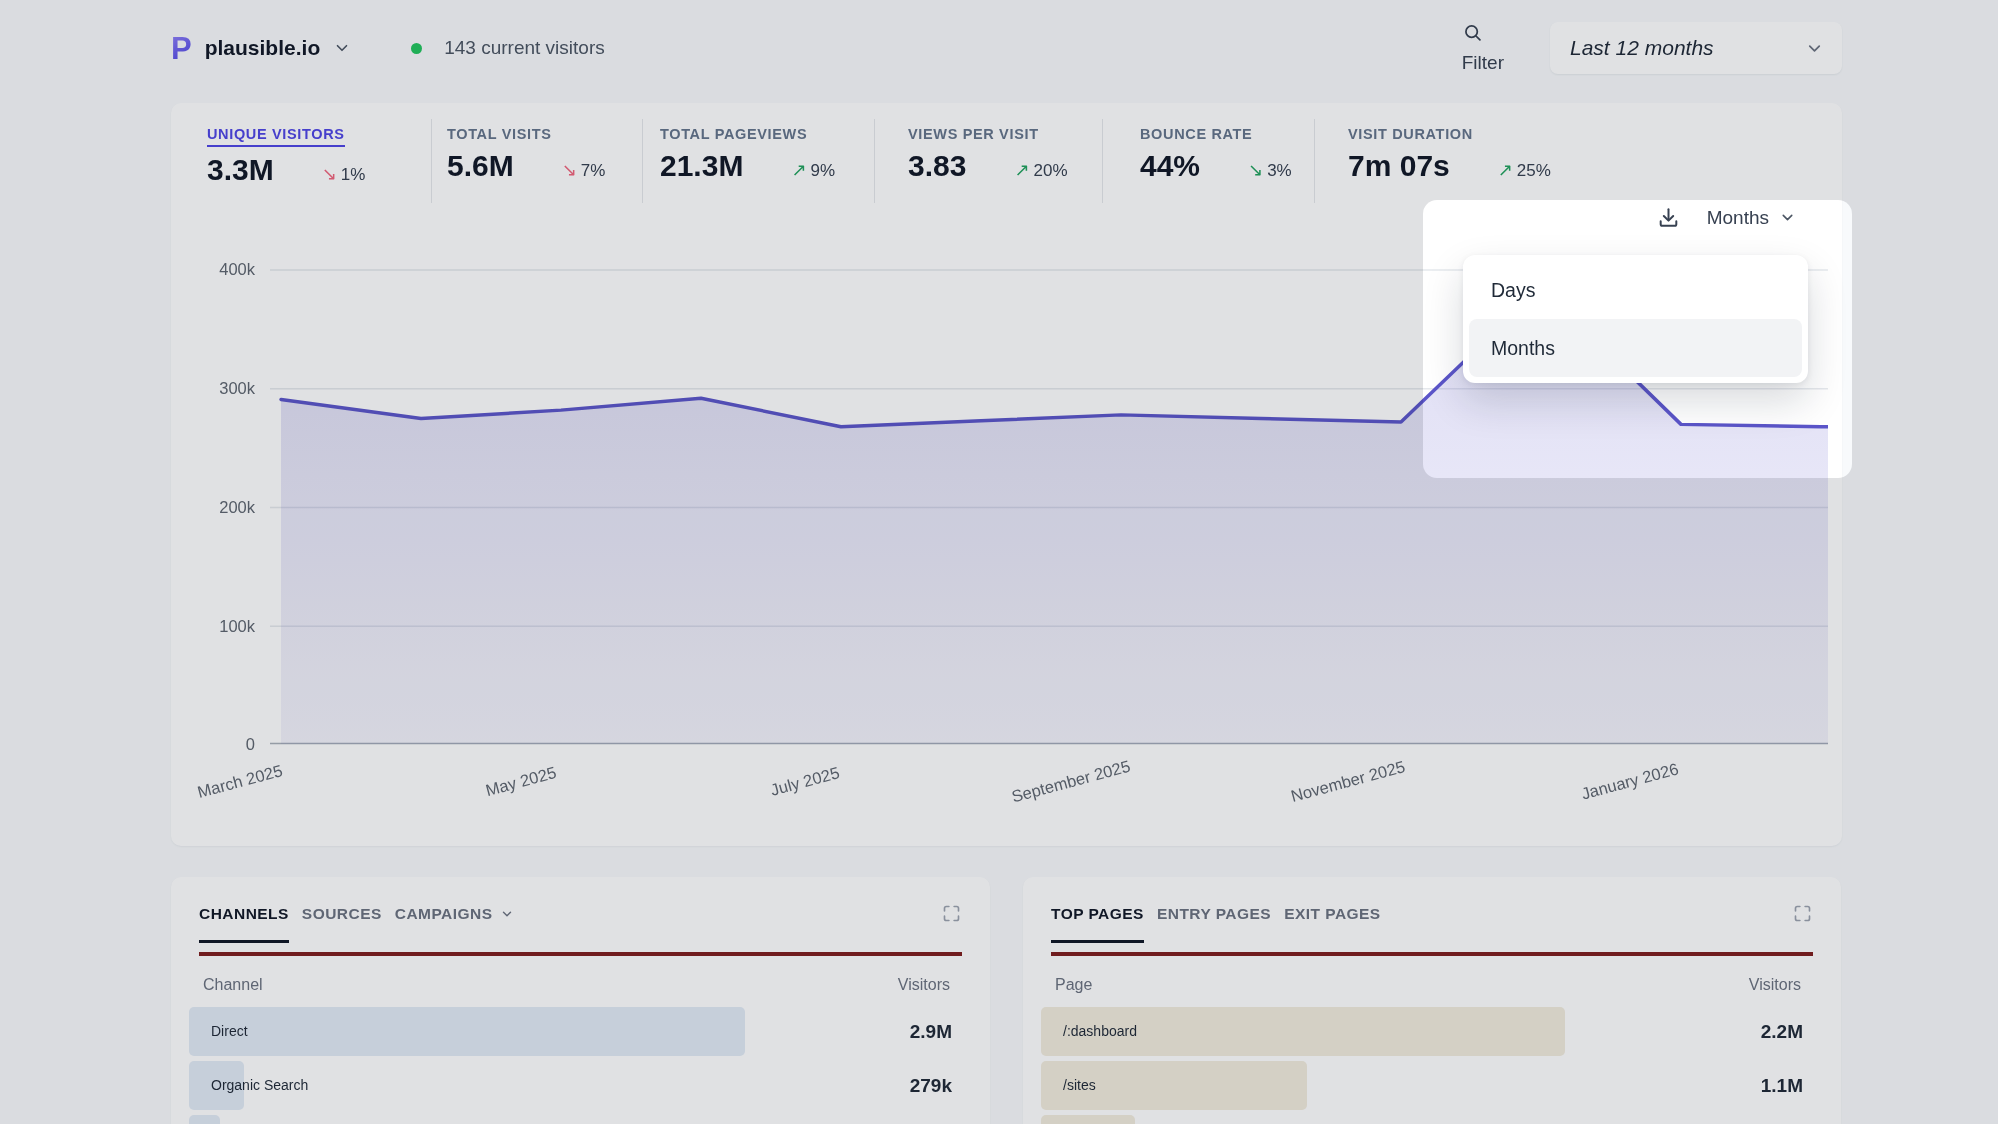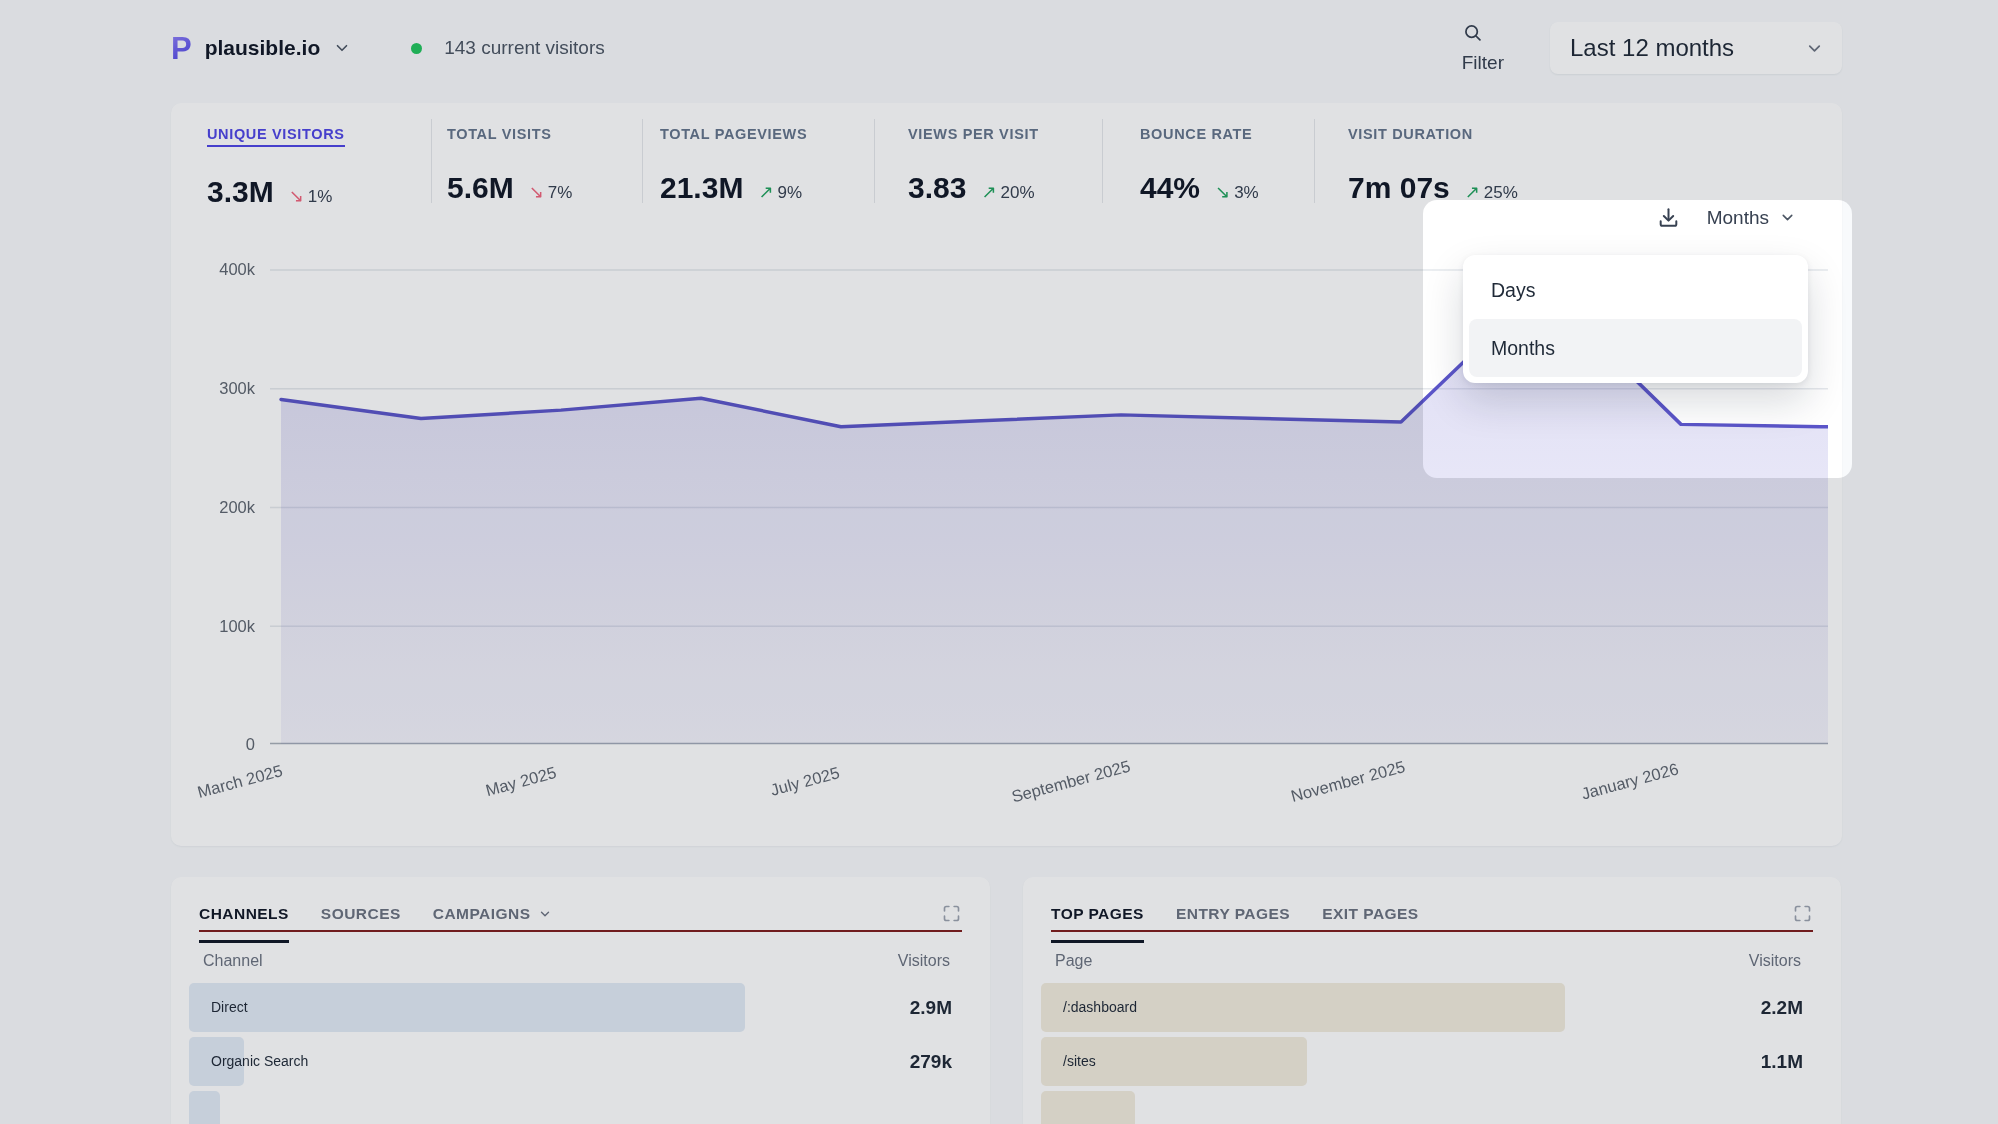--- a/index.html
+++ b/index.html
@@ -15,34 +15,34 @@
   .site-title { margin-left:13px; font-size:21px; font-weight:700; color:#111827; }
   .mini-chev { margin-left:13px; color:#4b5563; display:flex; }
   .live { margin-left:60px; display:flex; align-items:center; gap:22px; }
   .live-dot { width:11px; height:11px; border-radius:50%; background:#22c55e; }
   .live-text { font-size:19px; color:#4b5563; }
   .spacer { flex:1; }
   .filter-btn { display:flex; align-items:flex-start; gap:9px; color:#374151; font-size:19px; cursor:pointer;flex-direction:column; }
   .date-btn { margin-left:46px; width:292px; height:52px; background:#ffffff; border-radius:8px;
               box-shadow:0 1px 2px rgba(16,24,40,.07); display:flex; align-items:center;
               justify-content:space-between; padding:0 18px 0 20px; cursor:pointer; }
-  .date-btn .lbl { font-size:24px; font-weight:500; color:#1f2937; }
+  .date-btn .lbl { font-size:21px; font-weight:500; color:#1f2937;font-style:italic; }
   .date-btn .chev { color:#6b7280; display:flex; }
 
   
   .card { position:absolute; background:#ffffff; border-radius:10px; box-shadow:0 1px 2px rgba(16,24,40,.05); }
   .chart-card { left:171px; top:103px; width:1671px; height:743px; }
   .card-left  { left:171px;  top:877px; width:819px; height:320px; padding:26px 28px 0; }
   .card-right { left:1023px; top:877px; width:818px; height:320px; padding:26px 28px 0; }
 
   
   .stat { position:absolute; top:22px; cursor:pointer; }
   .stat-label { display:inline-block; font-size:14.5px; font-weight:700; letter-spacing:.045em; color:#64748b; white-space:nowrap; }
   .stat.active .stat-label { color:#4f46e5; border-bottom:2px solid #4f46e5; padding-bottom:3px; }
-  .stat-valrow { margin-top:28px; display:flex; align-items:baseline; }
+  .stat-valrow { margin-top:6px; display:flex; align-items:baseline;gap:33px; }
   .stat-value { font-size:30px; font-weight:700; color:#111827; white-space:nowrap; }
   .stat-change { margin-left:15px; font-size:17px; font-weight:500; color:#374151; display:flex; align-items:baseline; gap:4px; white-space:nowrap; }
   .arrow { font-size:18px; font-weight:400; }
   .arrow.pos { color:#22a35f; } .arrow.neg { color:#ef647c; }
   .stat-sep { position:absolute; top:16px; width:1px; height:84px; background:#e5e7eb; }
 
   
   .interval { position:absolute; top:102px; right:46px; display:flex; align-items:center; gap:26px; }
   .dl-btn { color:#374151; display:flex; cursor:pointer; }
   .int-sel { display:flex; align-items:center; gap:10px; cursor:pointer; }
@@ -50,21 +50,21 @@
   .int-chev { color:#4b5563; display:flex; }
 
   
   .plot { position:absolute; left:99px; top:127px; width:1558px; height:515px; }
   .ylab { position:absolute; left:18px; width:66px; text-align:right; font-size:16.5px; color:#5f6670; }
   .xlabels { position:absolute; left:0; top:0; width:1998px; height:1124px; pointer-events:none; }
   .xlab { position:absolute; width:190px; text-align:center; font-size:16.5px; color:#5f6670;
           transform:rotate(-15deg); white-space:nowrap; }
 
   
-  .tabs { display:flex; align-items:center; gap:32px; border-bottom:2px solid #7f1d1d; padding-bottom:6px; position:relative; }
+  .tabs { display:flex; align-items:center; gap:13px; border-bottom:4px solid #7f1d1d; padding-bottom:28px; position:relative; }
   .tab { font-size:15.5px; font-weight:600; letter-spacing:.03em; color:#6b7280; cursor:pointer; position:relative;
          display:flex; align-items:center; gap:7px; }
   .tab.active { color:#111827; font-weight:700; }
   .tab.active::after { content:''; position:absolute; left:0; right:0; bottom:-20px; height:3px; background:#111827; }
   .tab .tchev { color:#6b7280; display:flex; }
   .expand { margin-left:auto; color:#9ca3af; display:flex; cursor:pointer; }
   .cols { display:flex; justify-content:space-between; margin-top:20px; padding:0 12px 0 4px;
           font-size:16px; color:#6b7280; }
   .rows { margin-top:13px; display:flex; flex-direction:column; gap:5px; }
   .brow { position:relative; height:49px; margin:0 -10px; cursor:pointer; }

